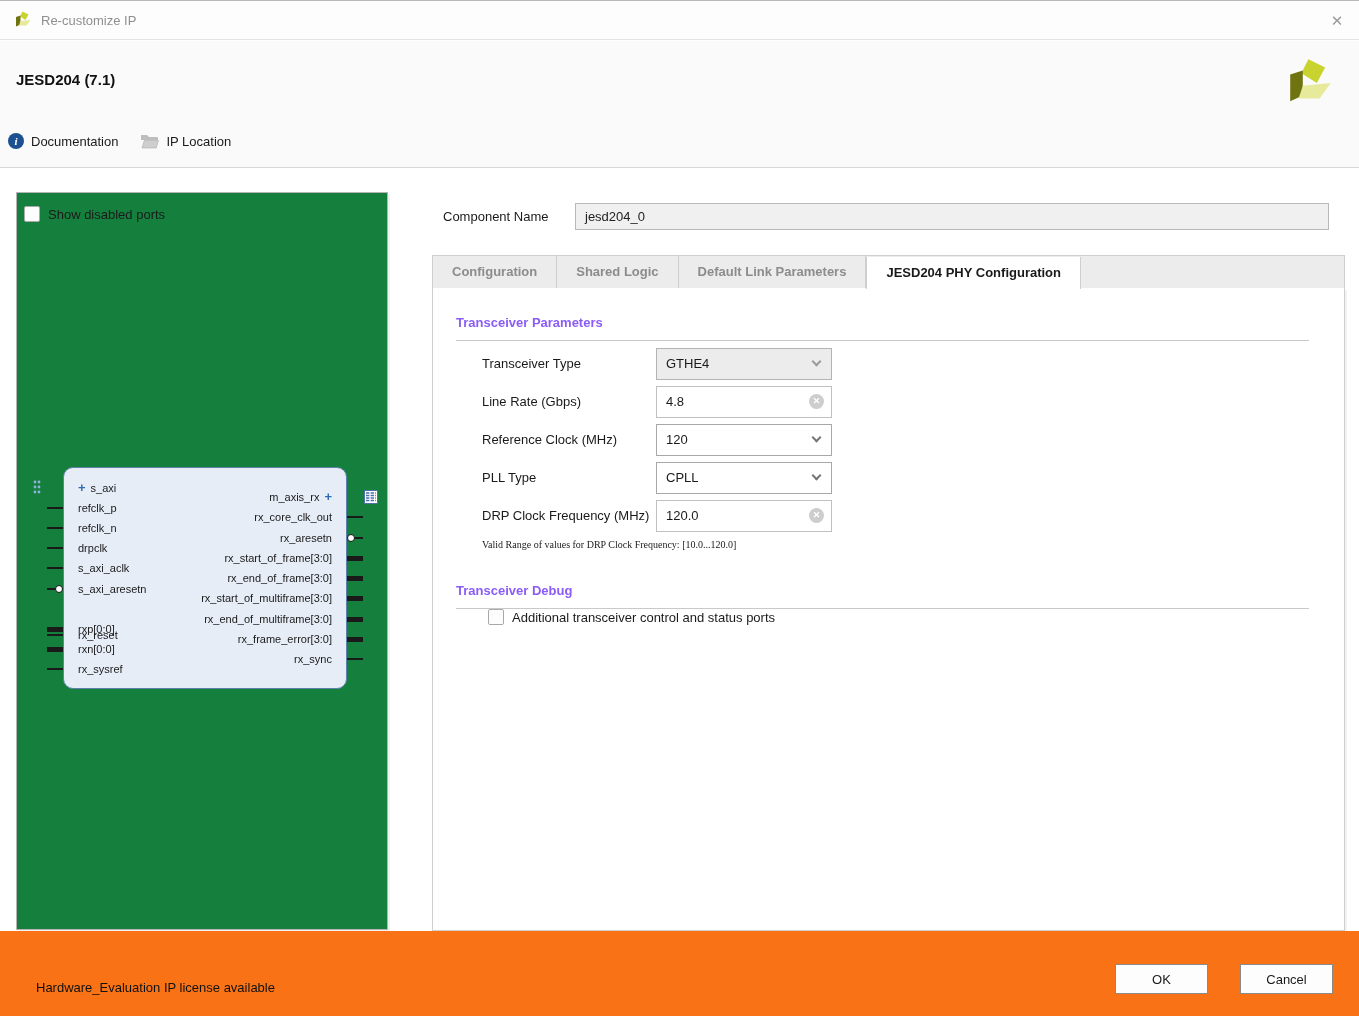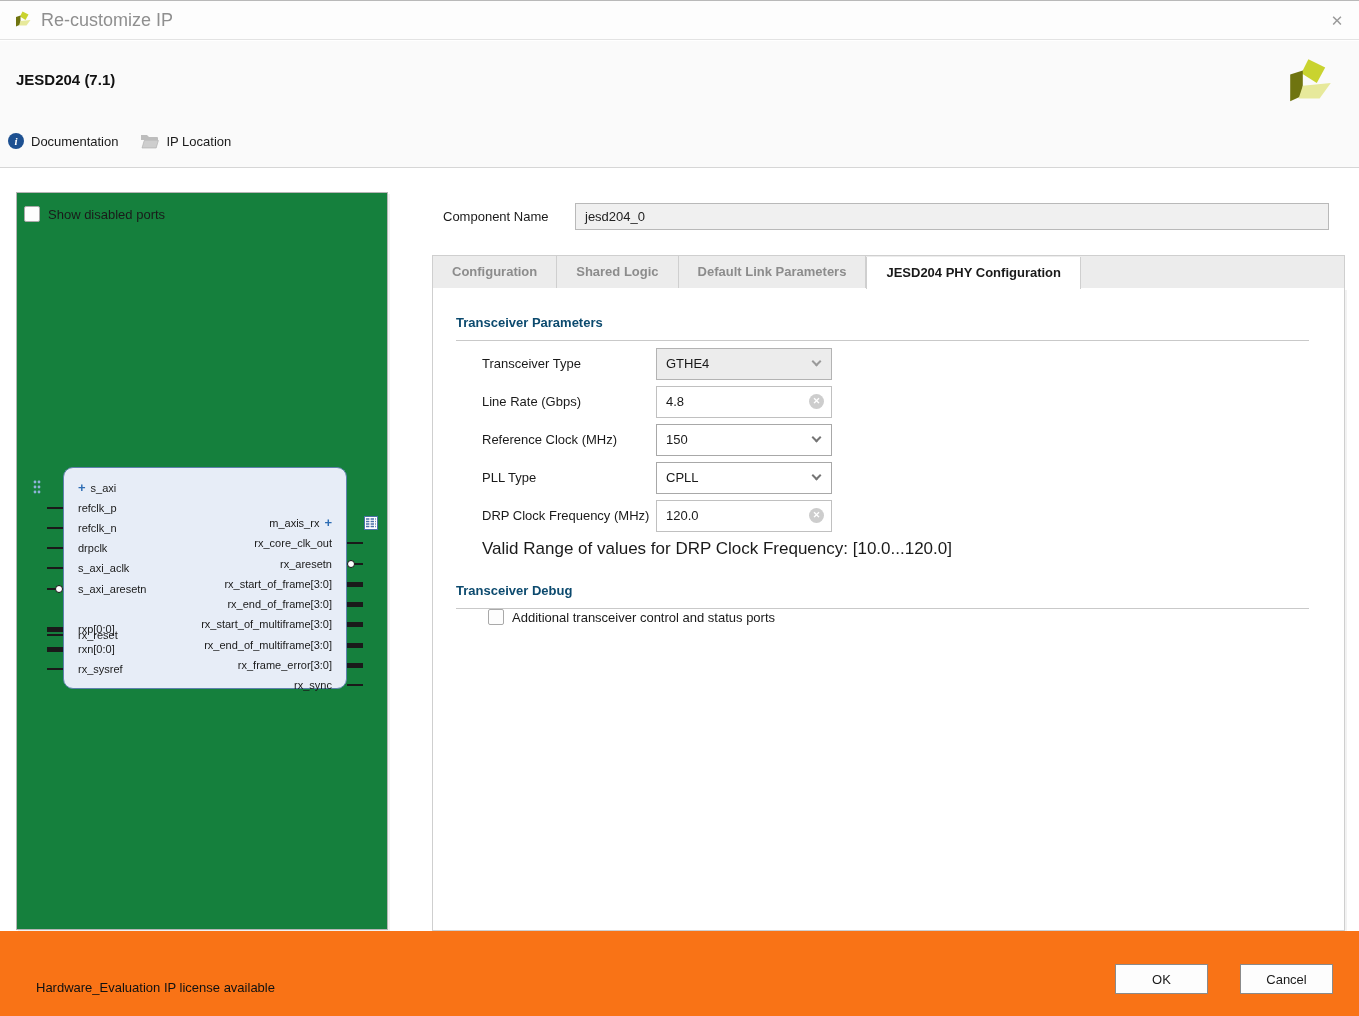--- a/index.html
+++ b/index.html
@@ -8,21 +8,21 @@
     width:1359px; height:1016px; position:relative; overflow:hidden;
     font-family:"Liberation Sans", sans-serif; background:#ffffff; color:#1a1a1a;
   }
   
   .titlebar {
     position:absolute; top:0; left:0; right:0; height:40px;
     background:#fdfdfd; border-top:1px solid #b9b9b9; border-bottom:1px solid #e3e3e3;
     display:flex; align-items:center; padding:0 12px;
   }
   .titlebar .tlogo { width:20px; height:20px; margin-right:9px; }
-  .titlebar .ttext { font-size:18px; color:#8f8f8f; }
+  .titlebar .ttext { font-size:13px; color:#8f8f8f; }
   .close-btn {
     position:absolute; right:10px; top:8px; width:24px; height:24px;
     color:#9a9a9a; font-size:15px; line-height:24px; text-align:center; cursor:default;
   }
   
   .header {
     position:absolute; top:41px; left:0; right:0; height:127px;
     background:#fafafa; border-bottom:1px solid #d6d6d6;
   }
   .ip-title { position:absolute; left:16px; top:30px; font-size:15px; font-weight:bold; color:#111; }
@@ -43,21 +43,21 @@
   .checkbox {
     width:16px; height:16px; background:#fdfdfd; border:1px solid #a9a9a9; border-radius:2px; flex:0 0 auto;
   }
   
   .block {
     position:absolute; left:46px; top:274px; width:284px; height:222px;
     background:#e7edf7; border:1px solid #5e81ac; border-radius:10px;
   }
   .prow { position:absolute; left:0; right:0; height:14px; font-size:11px; display:flex; align-items:center; }
   .prow.L { justify-content:flex-start; padding-left:14px; }
-  .prow.R { justify-content:flex-end; padding-right:14px;margin-top:26px; }
+  .prow.R { justify-content:flex-end; padding-right:14px; }
   .plabel { white-space:nowrap; color:#1a1a1a; }
   .plus { color:#2e6db4; font-weight:bold; font-size:13px; line-height:10px; }
   .prow.L .plus { margin-right:5px; } .prow.R .plus { margin-left:5px; }
   .stub { position:absolute; top:50%; background:#1a1a1a; }
   .stub.wire  { height:2px; margin-top:-1px; }
   .stub.bus   { height:5px; margin-top:-2px; }
   .prow.L .stub { left:-17px; width:16px; }
   .prow.R .stub { right:-17px; width:16px; }
   .prow.L .stub.short { left:-17px; width:9px; }
   .prow.R .stub.short { right:-17px; width:9px; }
@@ -84,41 +84,41 @@
   }
   .tab.active {
     background:#ffffff; color:#1a1a1a; border-left:1px solid #cfcfcf;
     margin-bottom:-1px; z-index:2;
   }
   .content-panel {
     position:absolute; left:432px; top:288px; width:913px; height:643px;
     background:#fff; border:1px solid #cfcfcf; border-top:none; box-shadow:2px 2px 0 rgba(0,0,0,0.05);
   }
   .panel-content { position:absolute; top:0; left:0; right:0; bottom:0; padding:27px 35px 0 23px; }
-  .sec-title { font-size:13px; font-weight:bold; color:#0c4a6e; height:17px; }
+  .sec-title { font-size:13px; font-weight:bold; color:#8b5cf6; height:17px; }
   .sec-rule { border:none; border-top:1px solid #c9c9c9; margin:8px 0 0 0; }
   .form-rows { margin-top:8px; }
   .frow { display:flex; align-items:center; height:29px; margin-bottom:9px; padding-left:26px; }
   .flabel { width:174px; font-size:13px; }
   .sel, .txt {
     width:176px; height:32px; border:1px solid #a8a8a8; background:#fff;
     display:flex; align-items:center; padding:4px 9px; font-size:13px; position:relative;
   }
   .sel.disabled { background:#ececec; border-color:#b3b3b3; }
   .txt { border-color:#c0c0c0; }
   .chev {
     position:absolute; right:11px; top:9px; width:7px; height:7px;
     border-right:2px solid #757575; border-bottom:2px solid #757575; transform:rotate(45deg);
   }
   .sel.disabled .chev { border-color:#9a9a9a; }
   .clear-ic {
     position:absolute; right:7px; top:7px; width:15px; height:15px; border-radius:50%;
     background:#cdcdcd; color:#fff; font-size:9px; font-weight:bold; line-height:15px; text-align:center;
   }
-  .note { margin:0 0 8px 26px; font-size:17px; height:16px; }
+  .note { margin:0 0 8px 26px; font-size:10px; height:16px;font-family:Liberation Serif, serif; }
   .sec2 { margin-top:28px; }
   .debug-row { margin:0 0 0 32px; }
   
   .footer { position:absolute; left:0; right:0; top:931px; height:85px; background:#f97316; }
   .license { position:absolute; left:36px; top:49px; font-size:13px; color:#111; }
   .btn {
     position:absolute; top:33px; width:93px; height:30px; background:#fdfdfd;
     border:1px solid #8a8a8a; font-family:"Liberation Sans",sans-serif; font-size:13px; color:#1a1a1a;
     text-align:center; line-height:28px; cursor:default;
   }
@@ -286,21 +286,21 @@
         <div class="frow">
           <div class="flabel">Line Rate (Gbps)</div>
           <div class="txt">
             <span>4.8</span>
             <span class="clear-ic">✕</span>
           </div>
         </div>
         <div class="frow">
           <div class="flabel">Reference Clock (MHz)</div>
           <div class="sel">
-            <span>150</span>
+            <span>120</span>
             <span class="chev"></span>
           </div>
         </div>
         <div class="frow">
           <div class="flabel">PLL Type</div>
           <div class="sel">
             <span>CPLL</span>
             <span class="chev"></span>
           </div>
         </div>

